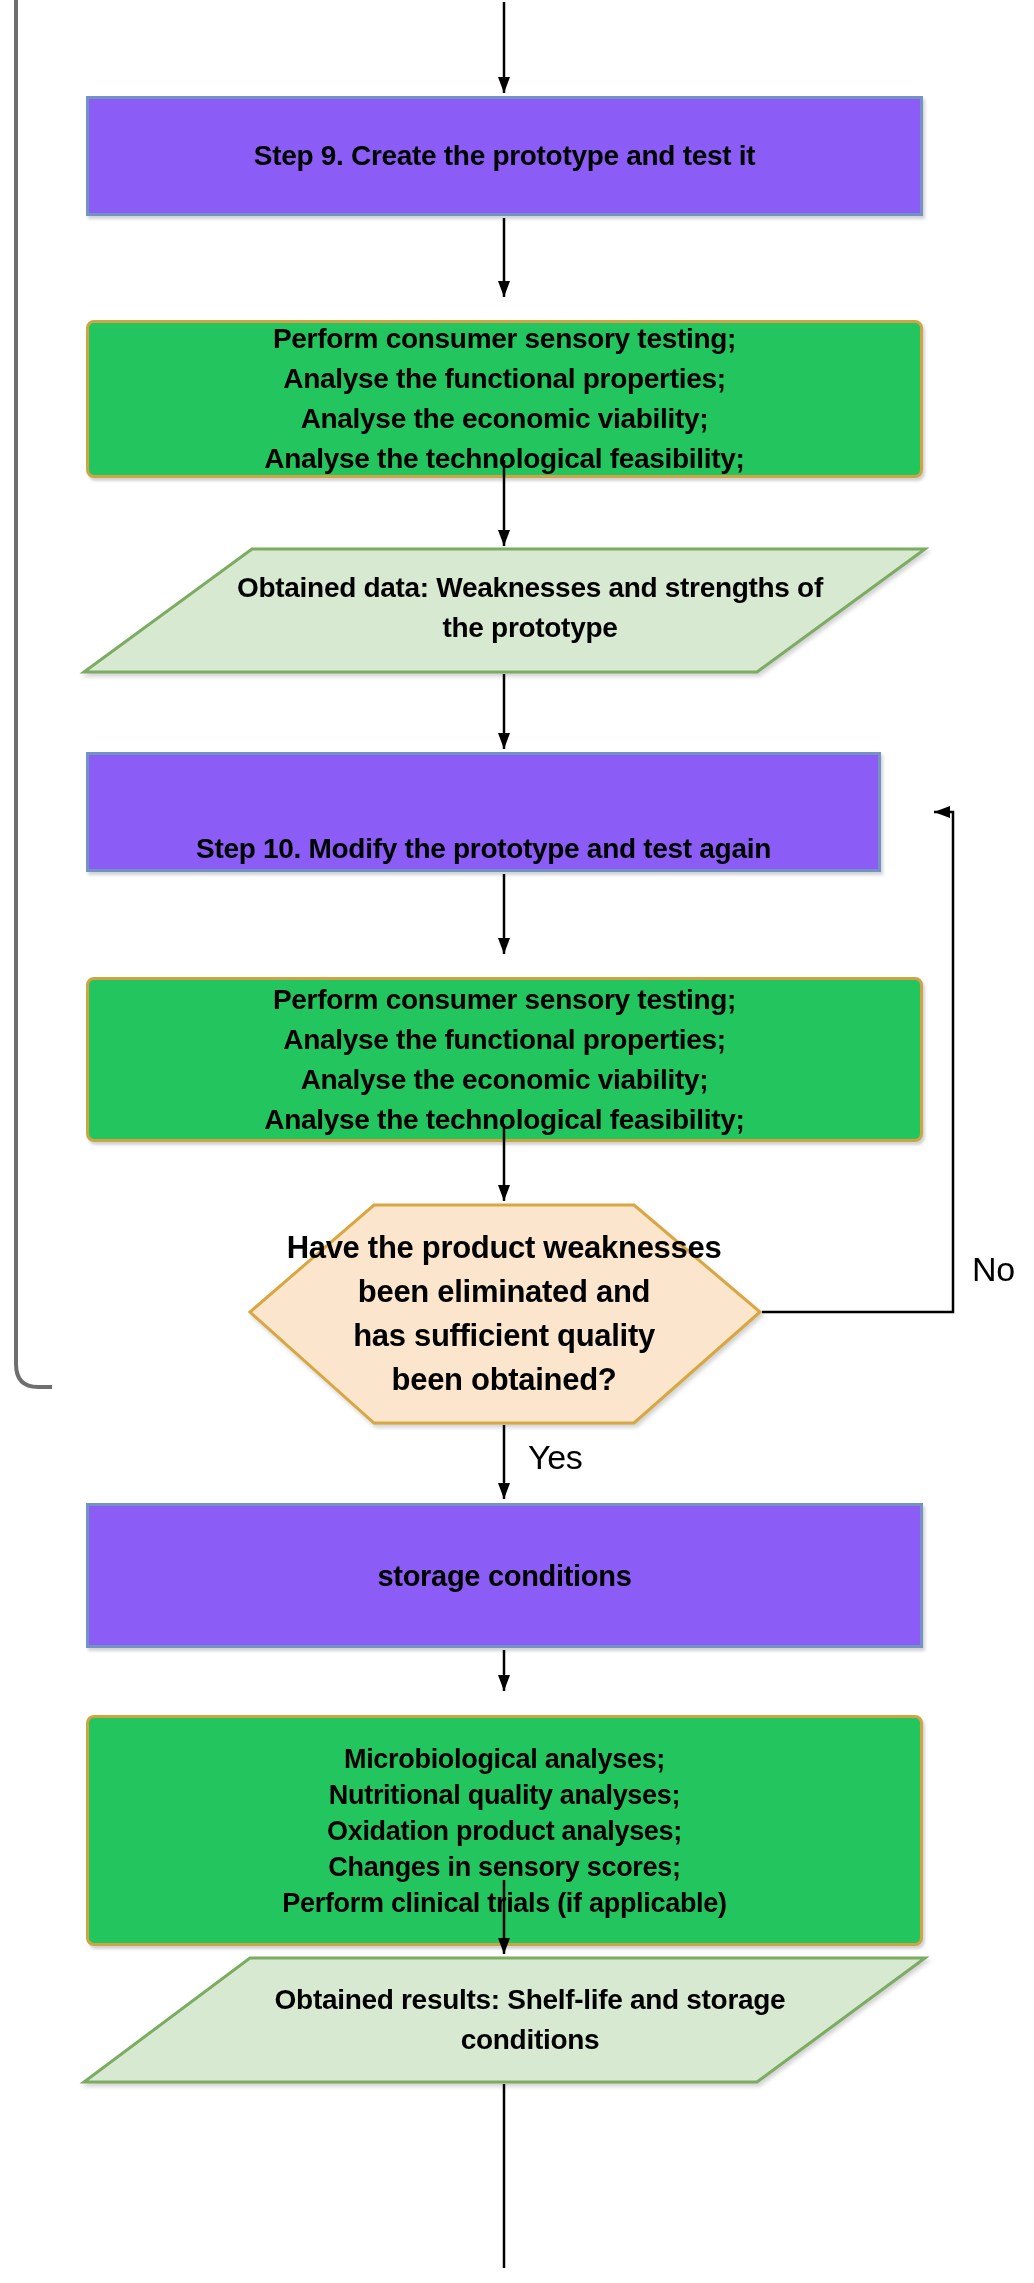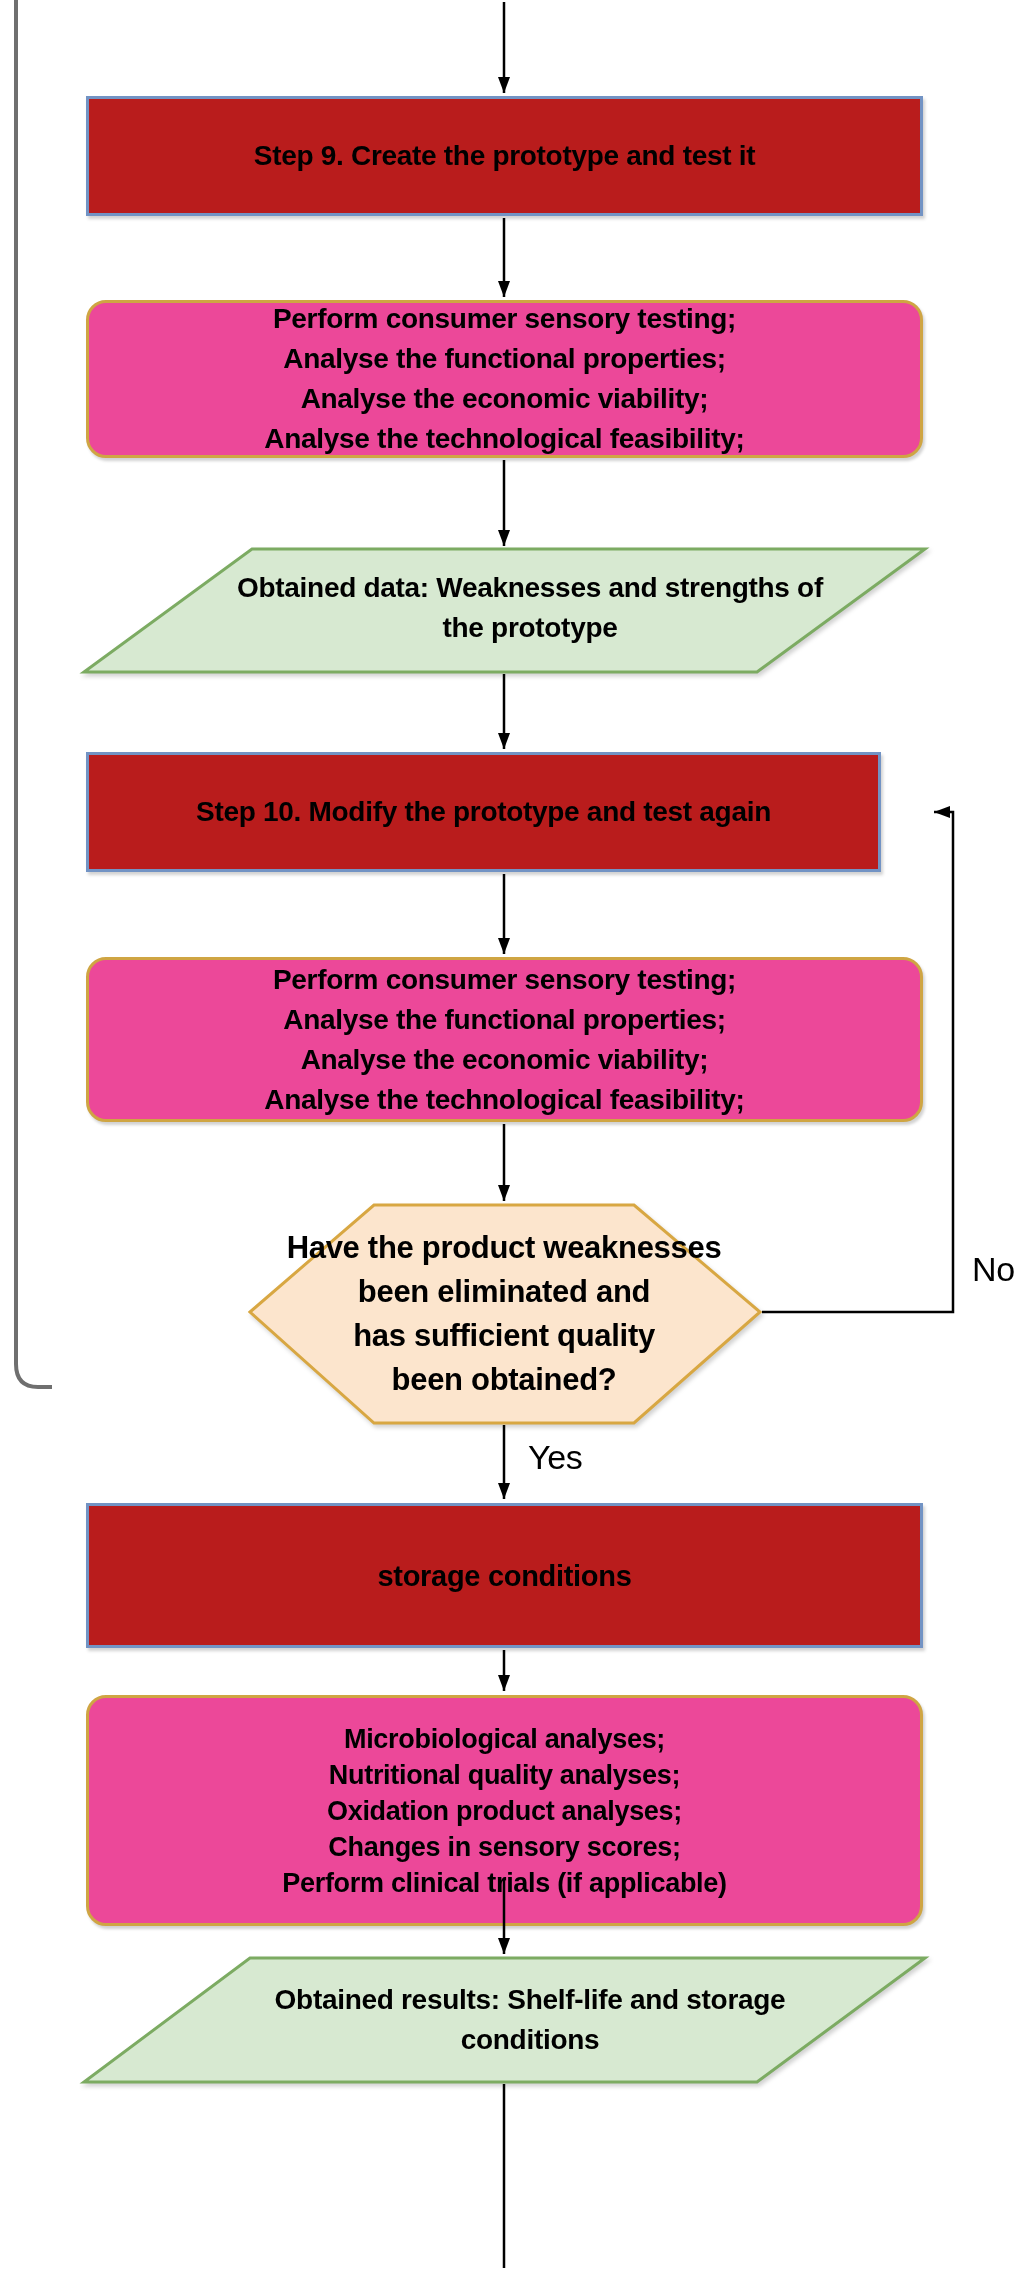--- a/index.html
+++ b/index.html
@@ -7,26 +7,26 @@
     position:relative;width:1034px;height:2283px;background:#ffffff;overflow:hidden;
     font-family:"Liberation Sans",sans-serif;color:#000;
   }
   .layer{position:absolute;left:0;top:0;width:1034px;height:2283px;}
   svg.layer{pointer-events:none;}
   .node{
     position:absolute;display:flex;flex-direction:column;justify-content:center;align-items:center;
     text-align:center;font-weight:bold;letter-spacing:-0.3px;line-height:40px;font-size:28px;
   }
   .rect-node{
-    background:#b91c1c;border:3px solid #7293c4;
+    background:#8b5cf6;border:3px solid #7293c4;
     box-shadow:2px 3px 3px rgba(0,0,0,0.18);box-sizing:border-box;
   }
   .round-node{
-    background:#ec4899;border:3px solid #cfa543;border-radius:20px;
-    box-shadow:2px 3px 3px rgba(0,0,0,0.18);box-sizing:border-box;
+    background:#22c55e;border:3px solid #cfa543;border-radius:8px;
+    box-shadow:2px 3px 3px rgba(0,0,0,0.18);box-sizing:border-box;margin-top:20px;
   }
   .ghost-node{background:transparent;border:none;}
   .shape{filter:drop-shadow(2px 3px 2px rgba(0,0,0,0.18));}
   .connector{stroke:#000;stroke-width:2.5;fill:none;}
   .bracket{stroke:#6f6f6f;stroke-width:4;fill:none;}
   .edge-label{position:absolute;font-weight:normal;font-size:34px;letter-spacing:-0.3px;}
   .hex-text{font-size:31px;line-height:44px;}
   .step11-text{font-size:29px;line-height:46px;white-space:nowrap;}
   .small-lines{font-size:27px;line-height:36px;}
 </style>
@@ -50,21 +50,21 @@
     <span>Analyse the functional properties;</span>
     <span>Analyse the economic viability;</span>
     <span>Analyse the technological feasibility;</span>
   </div>
 
   <div class="node ghost-node" style="left:110px;top:549px;width:840px;height:118px;">
     <span>Obtained data: Weaknesses and strengths of</span>
     <span>the prototype</span>
   </div>
 
-  <div class="node rect-node" style="left:86px;top:752px;width:795px;height:120px;">
+  <div class="node rect-node" style="left:86px;top:752px;width:795px;height:120px;justify-content:flex-end;">
     <span>Step 10. Modify the prototype and test again</span>
   </div>
 
   <div class="node round-node" style="left:86px;top:957px;width:837px;height:165px;">
     <span>Perform consumer sensory testing;</span>
     <span>Analyse the functional properties;</span>
     <span>Analyse the economic viability;</span>
     <span>Analyse the technological feasibility;</span>
   </div>
 

